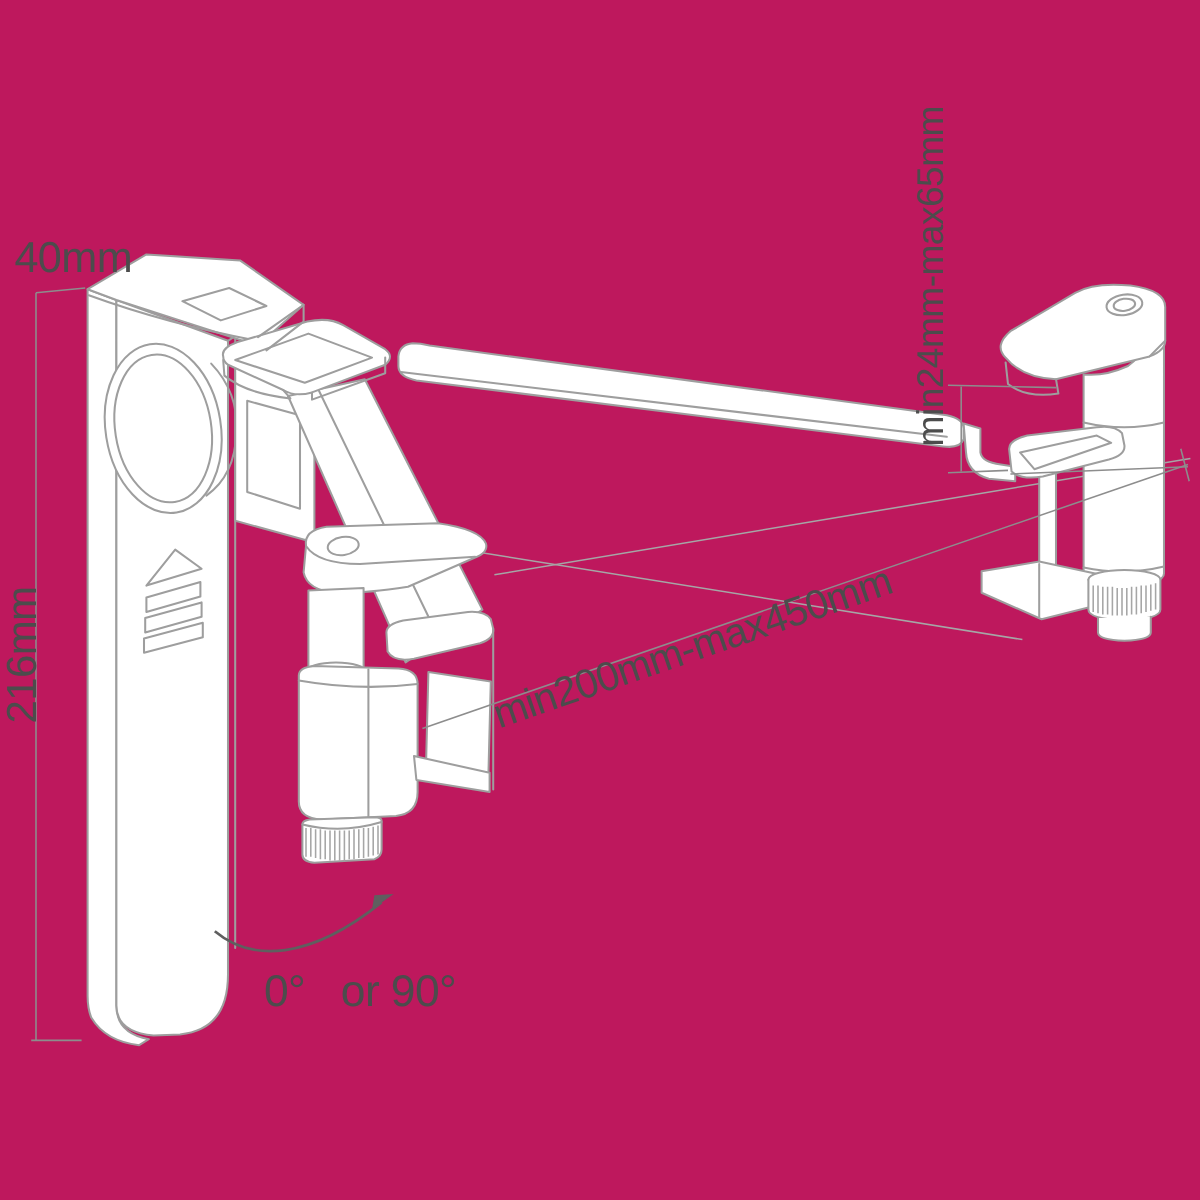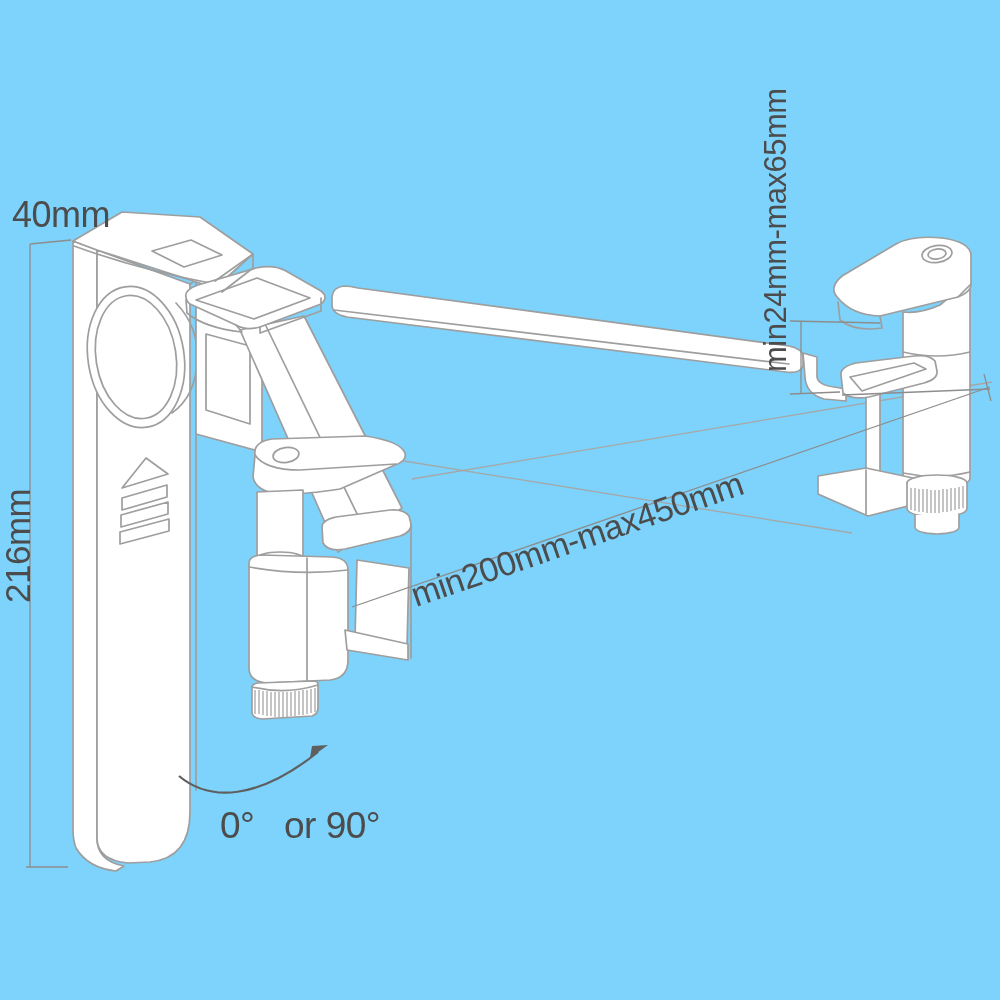--- a/index.html
+++ b/index.html
@@ -1,16 +1,16 @@
 <!DOCTYPE html>
 <html><head>
 <meta charset="utf-8">
 <style>
   html,body{margin:0;padding:0;background:#ffffff;}
-  .canvas{position:relative;width:1000px;height:1000px;background:#7dd3fc;overflow:hidden;}
+  .canvas{position:relative;width:1000px;height:1000px;background:#be185d;overflow:hidden;}
   svg{display:block;}
   svg text{font-family:"Liberation Sans", sans-serif;fill:#4c4c4c;letter-spacing:-0.5px;}
   .t36{font-size:36px}
   .t35{font-size:35px}
   .t31{font-size:31px}
   .t34{font-size:34px}
   .t37{font-size:37px}
   .s{stroke:#9e9e9e;stroke-width:1.7;fill:none;stroke-linejoin:round;stroke-linecap:round}
   .sf{stroke:#9e9e9e;stroke-width:1.7;fill:#ffffff;stroke-linejoin:round;stroke-linecap:round}
   .thin{stroke:#a6a6a6;stroke-width:1.3;fill:none}

